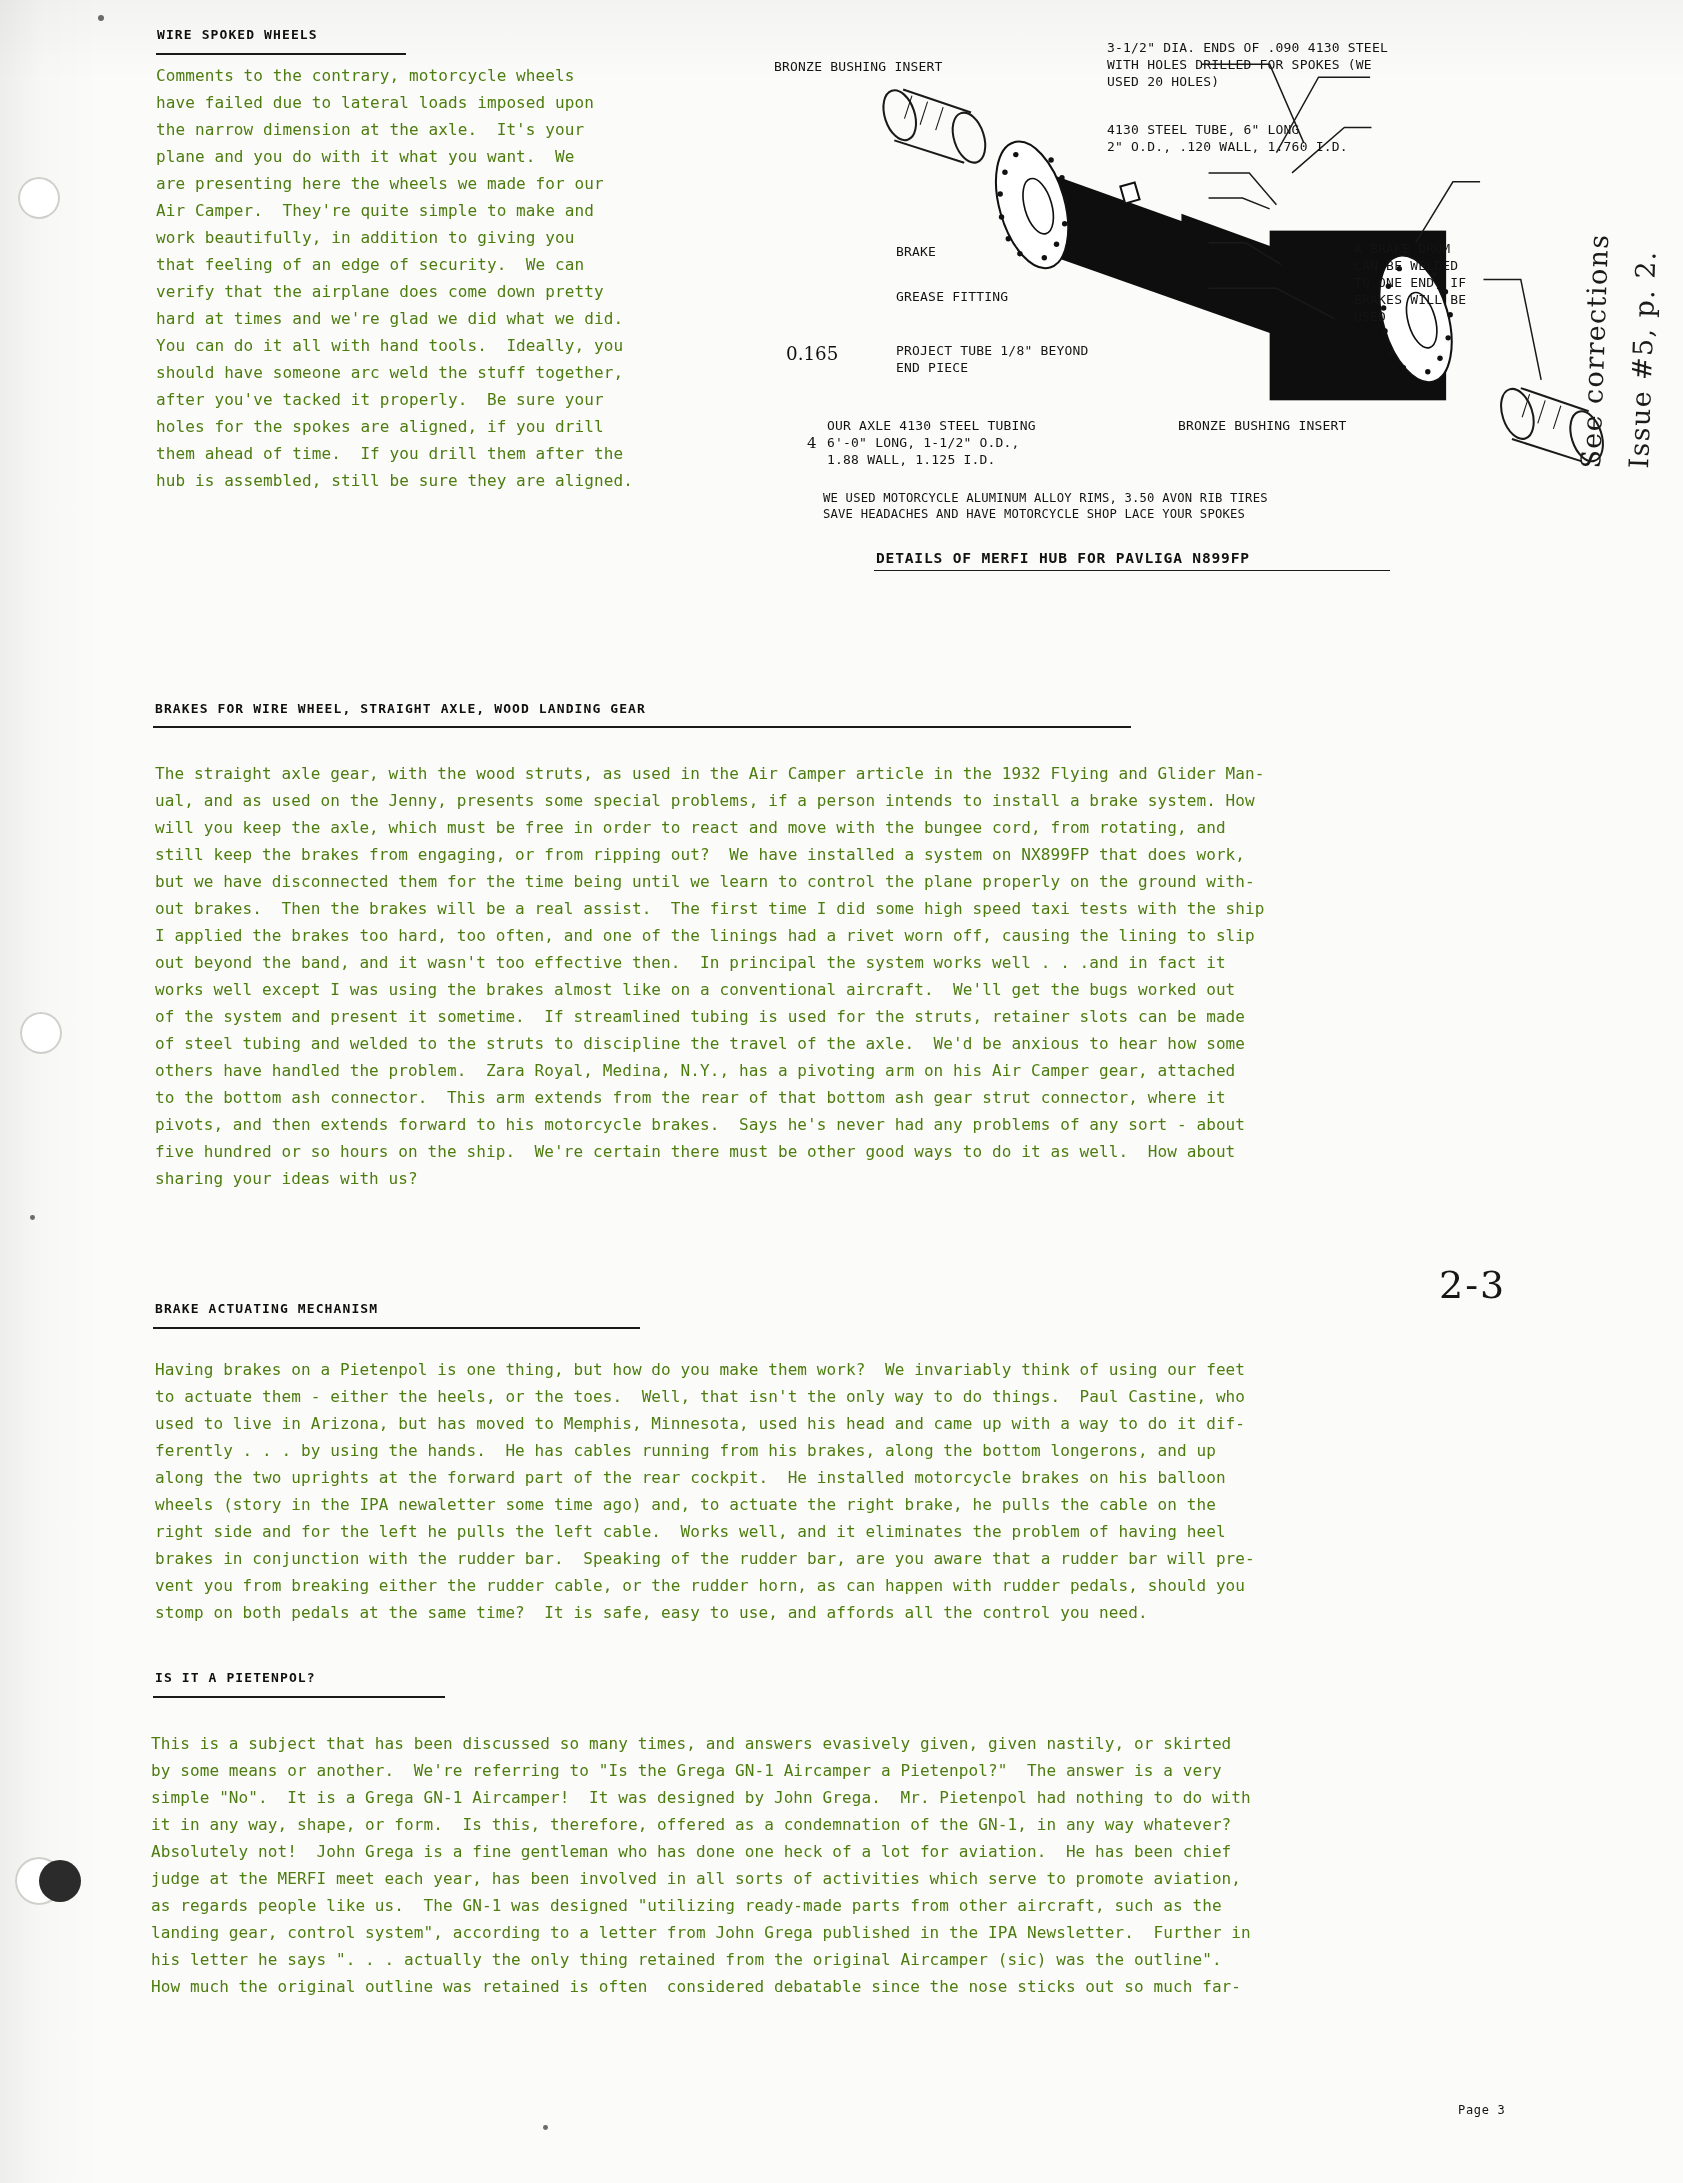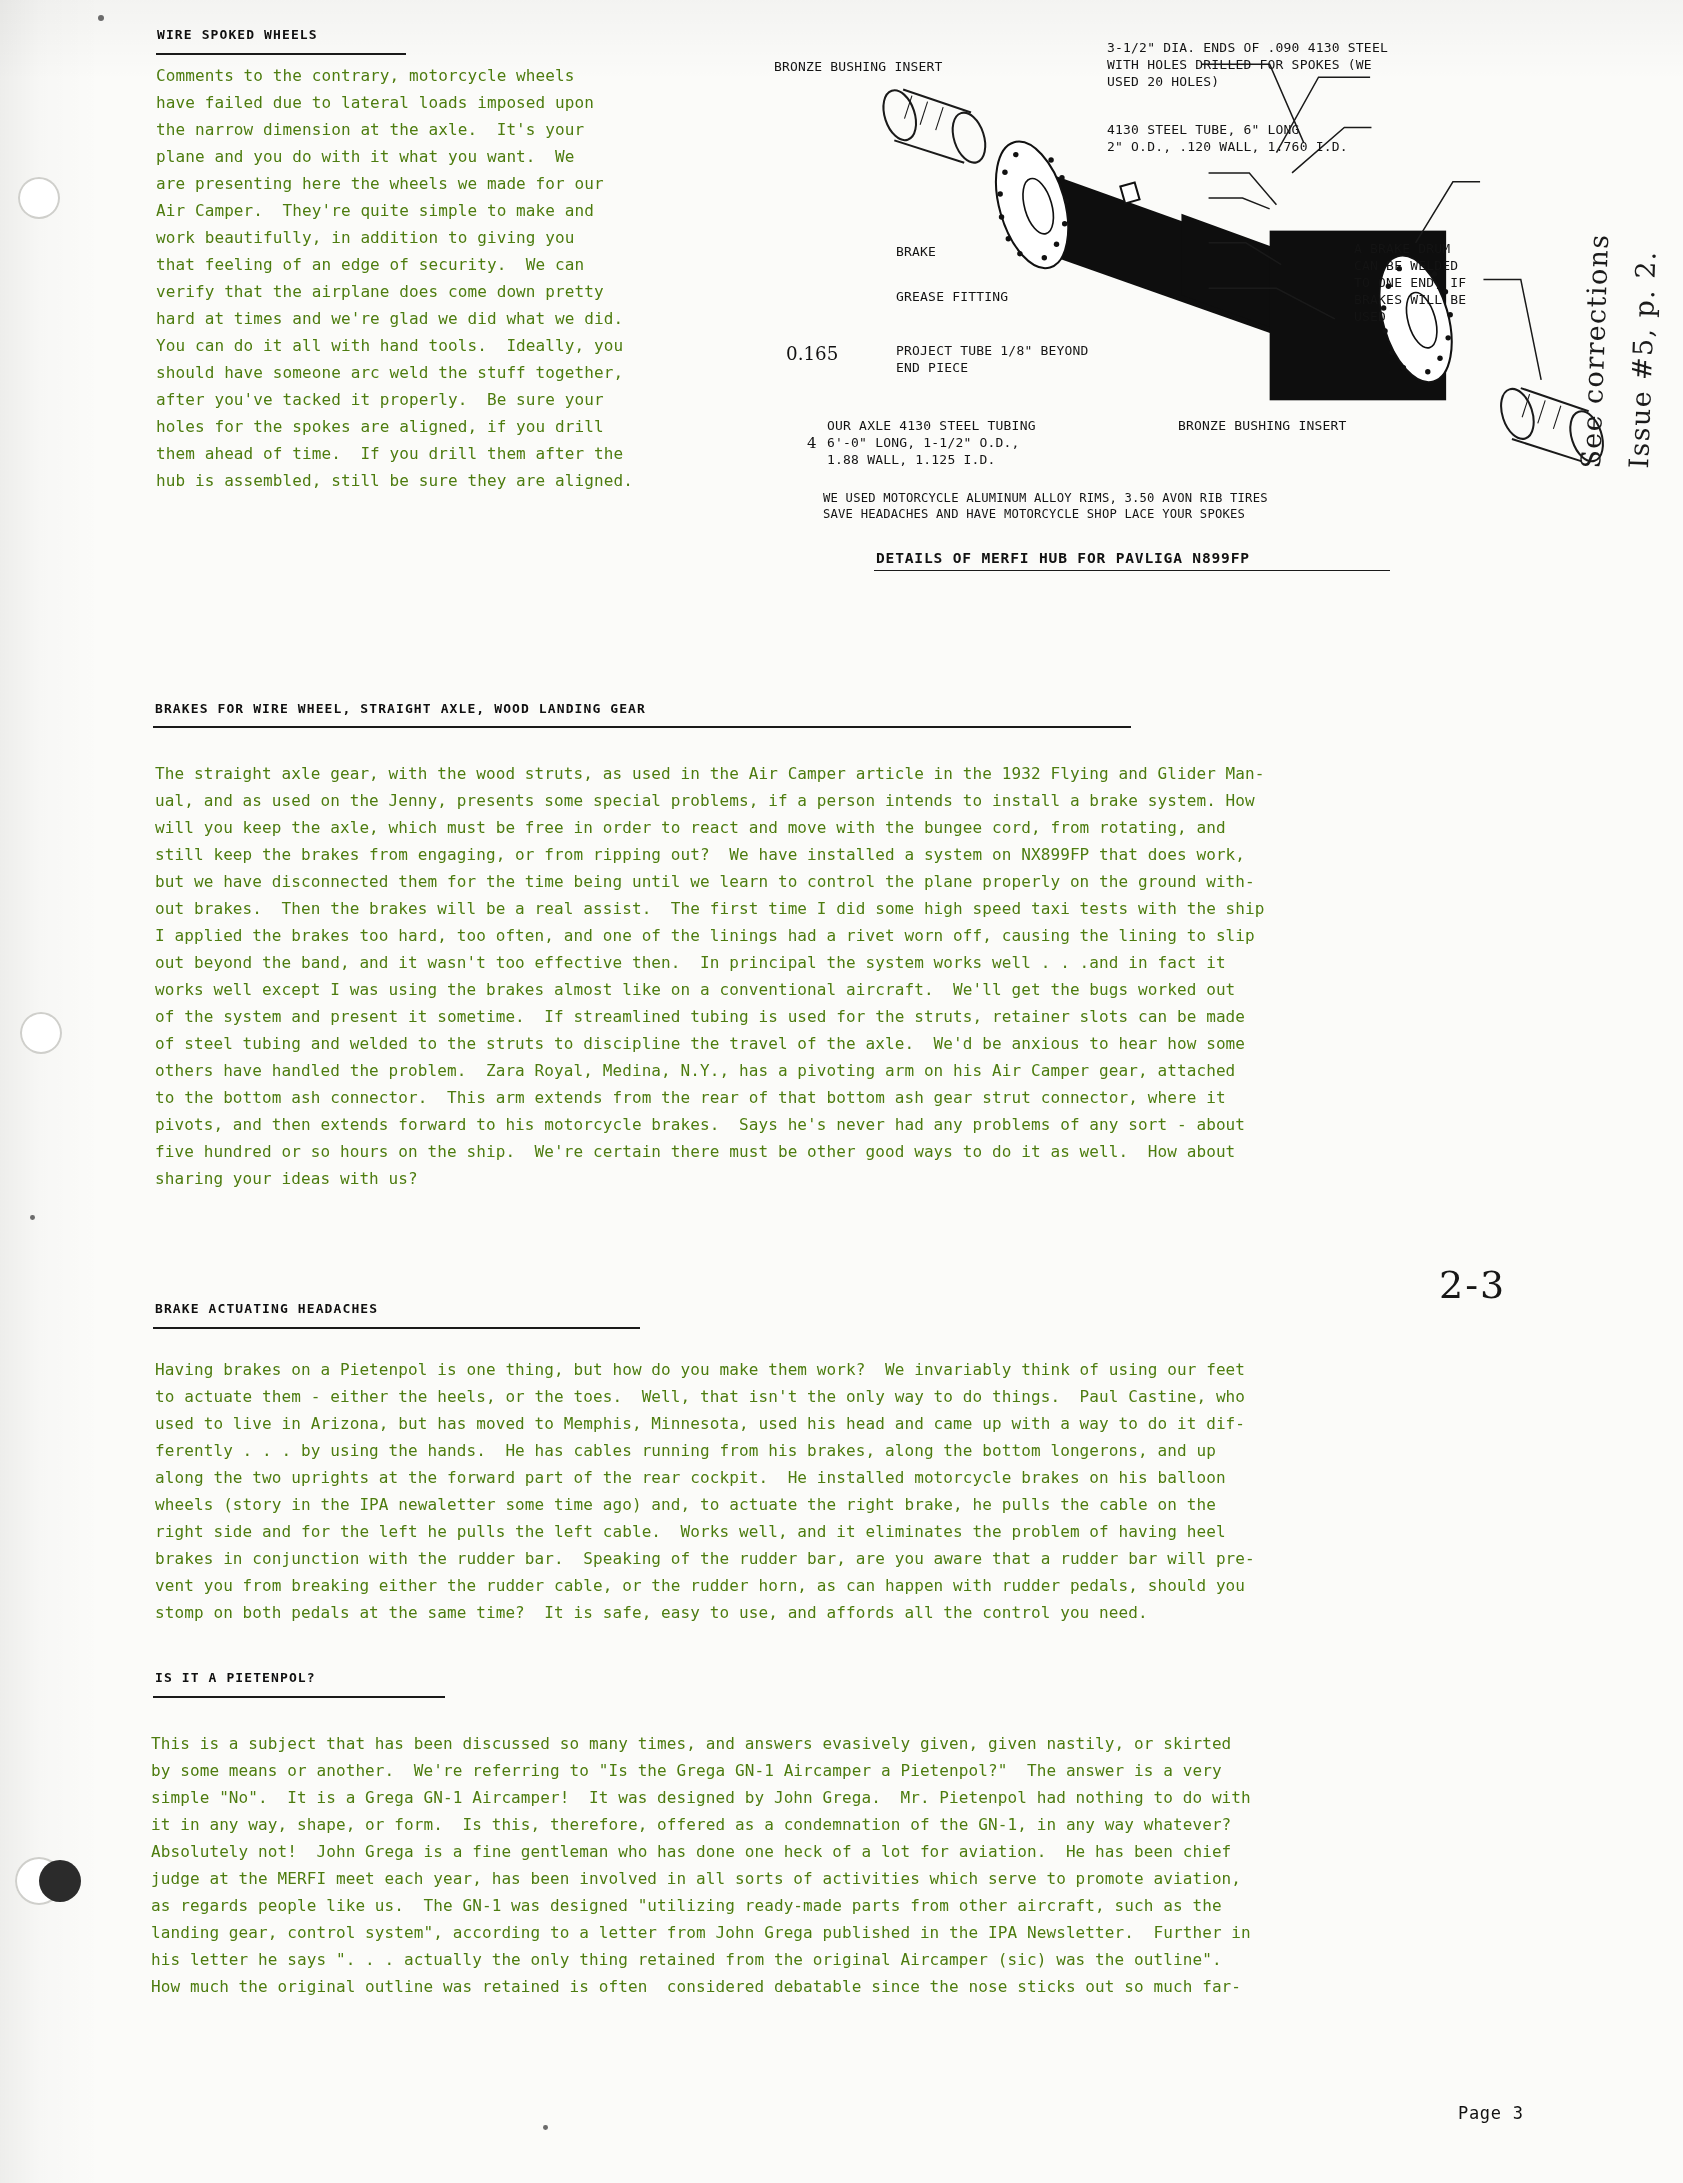--- a/index.html
+++ b/index.html
@@ -91,21 +91,21 @@
   }
   .hand-note {
     font-size: 27px;
     letter-spacing: 1.4px;
     transform: rotate(-88deg);
     transform-origin: left top;
     white-space: pre;
   }
   .pagenum {
     position: absolute;
-    font-size: 17px;
+    font-size: 12px;
     letter-spacing: 0.7px;
   }
   .bignum {
     position: absolute;
     font-family: "DejaVu Serif", "Liberation Serif", serif;
     font-size: 38px;
     letter-spacing: 2px;
     color: #171717;
   }
   .fignum {
@@ -281,21 +281,21 @@
 of the system and present it sometime.  If streamlined tubing is used for the struts, retainer slots can be made
 of steel tubing and welded to the struts to discipline the travel of the axle.  We'd be anxious to hear how some
 others have handled the problem.  Zara Royal, Medina, N.Y., has a pivoting arm on his Air Camper gear, attached
 to the bottom ash connector.  This arm extends from the rear of that bottom ash gear strut connector, where it
 pivots, and then extends forward to his motorcycle brakes.  Says he's never had any problems of any sort - about
 five hundred or so hours on the ship.  We're certain there must be other good ways to do it as well.  How about
 sharing your ideas with us?</div>
 
   <div class="bignum" style="left:1439px;top:1263px;">2-3</div>
 
-  <div class="heading" style="left:155px;top:1301px;">BRAKE ACTUATING HEADACHES</div>
+  <div class="heading" style="left:155px;top:1301px;">BRAKE ACTUATING MECHANISM</div>
   <div class="rule" style="left:153px;top:1327px;width:487px;"></div>
 
   <div class="block" style="left:155px;top:1356px;width:1446px;">Having brakes on a Pietenpol is one thing, but how do you make them work?  We invariably think of using our feet
 to actuate them - either the heels, or the toes.  Well, that isn't the only way to do things.  Paul Castine, who
 used to live in Arizona, but has moved to Memphis, Minnesota, used his head and came up with a way to do it dif-
 ferently . . . by using the hands.  He has cables running from his brakes, along the bottom longerons, and up
 along the two uprights at the forward part of the rear cockpit.  He installed motorcycle brakes on his balloon
 wheels (story in the IPA newaletter some time ago) and, to actuate the right brake, he pulls the cable on the
 right side and for the left he pulls the left cable.  Works well, and it eliminates the problem of having heel
 brakes in conjunction with the rudder bar.  Speaking of the rudder bar, are you aware that a rudder bar will pre-

